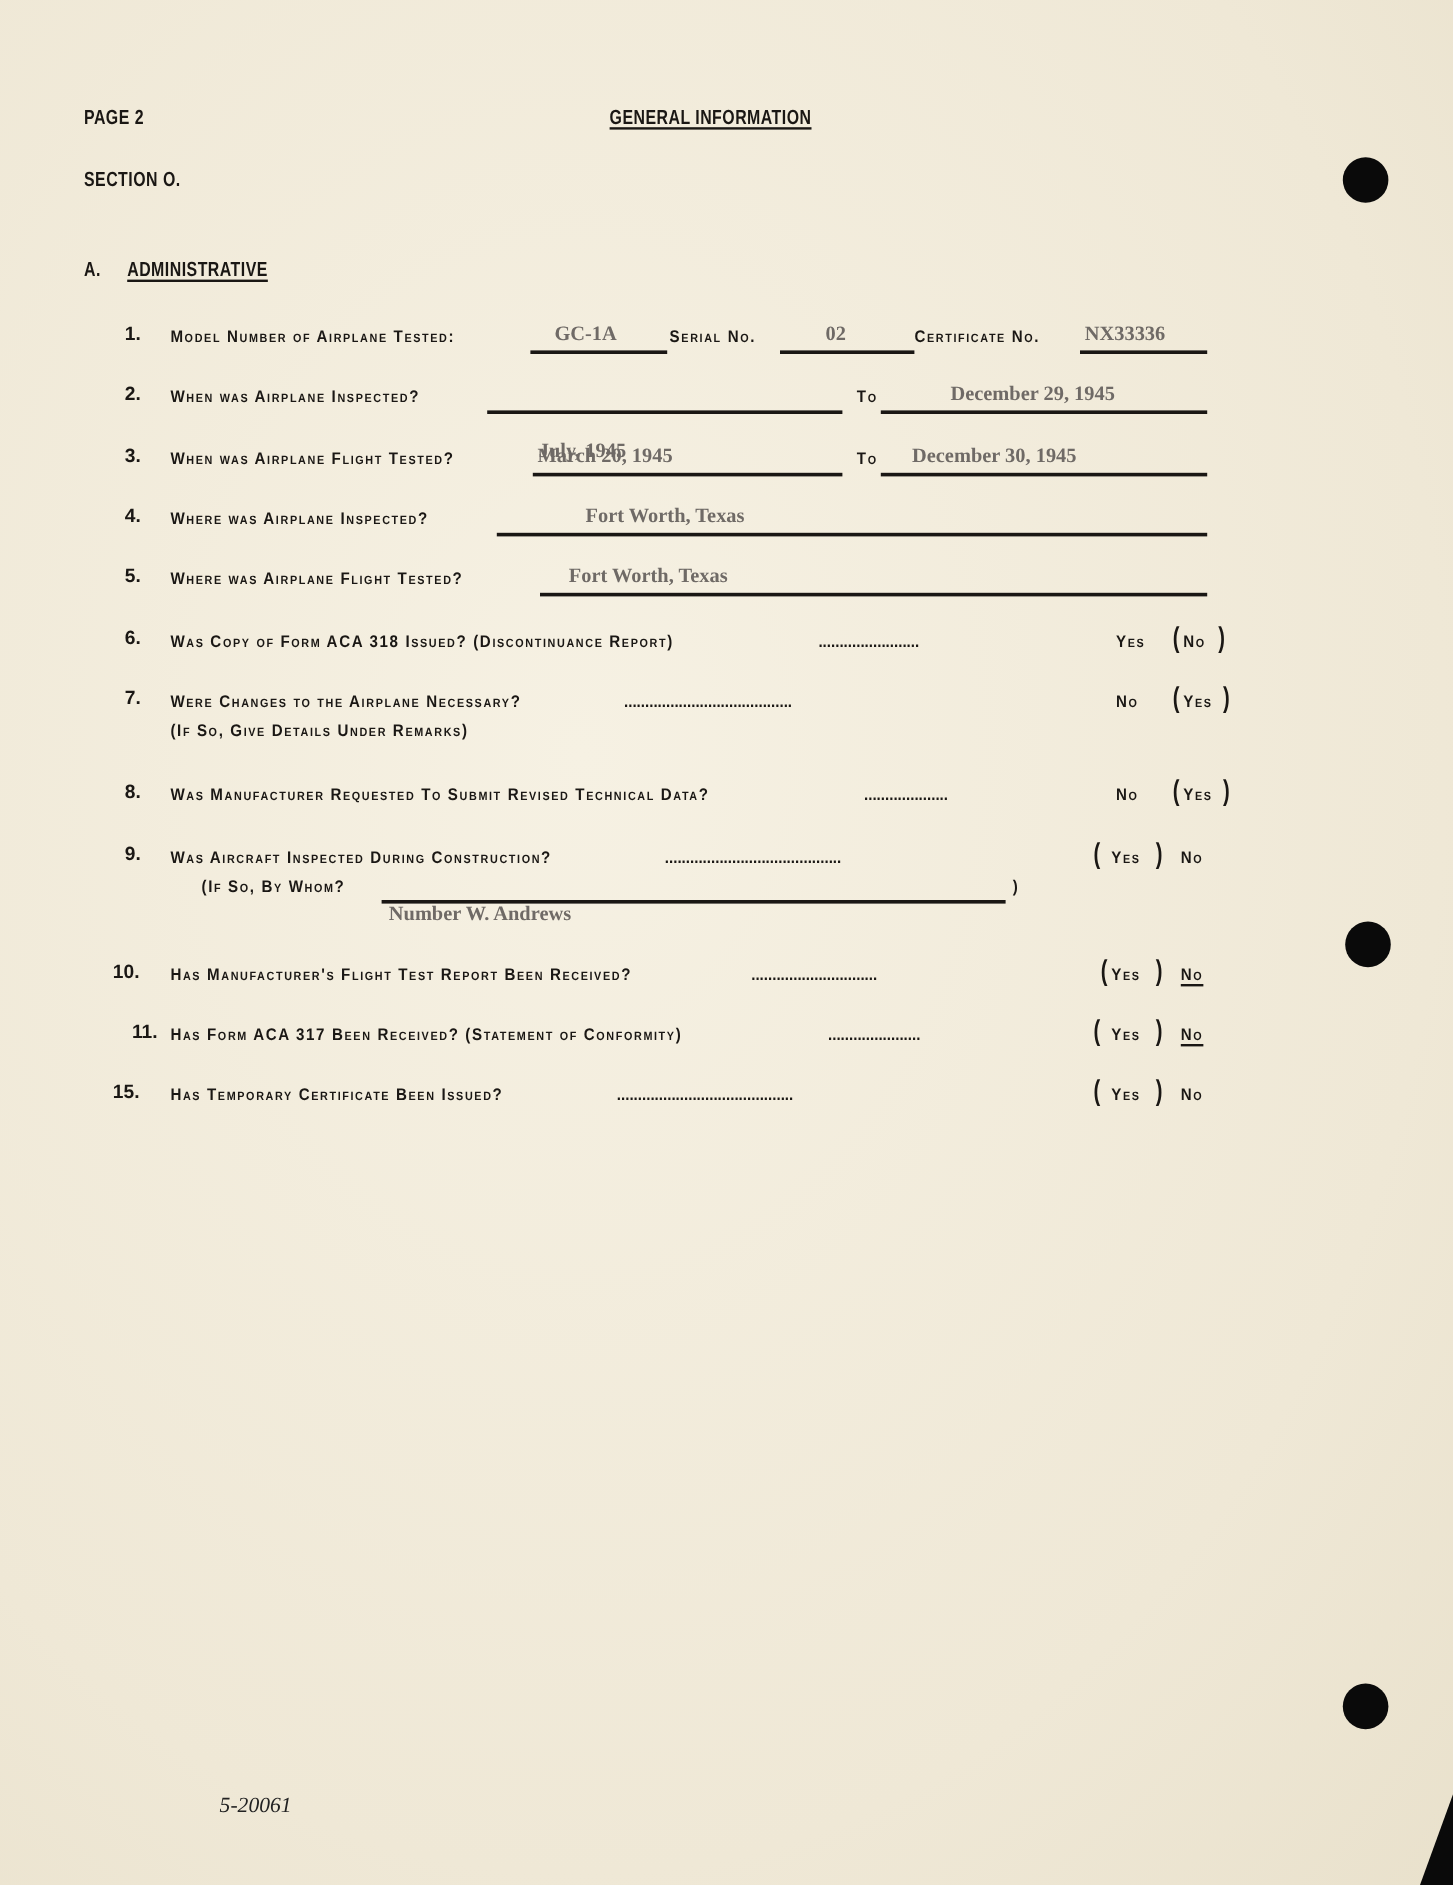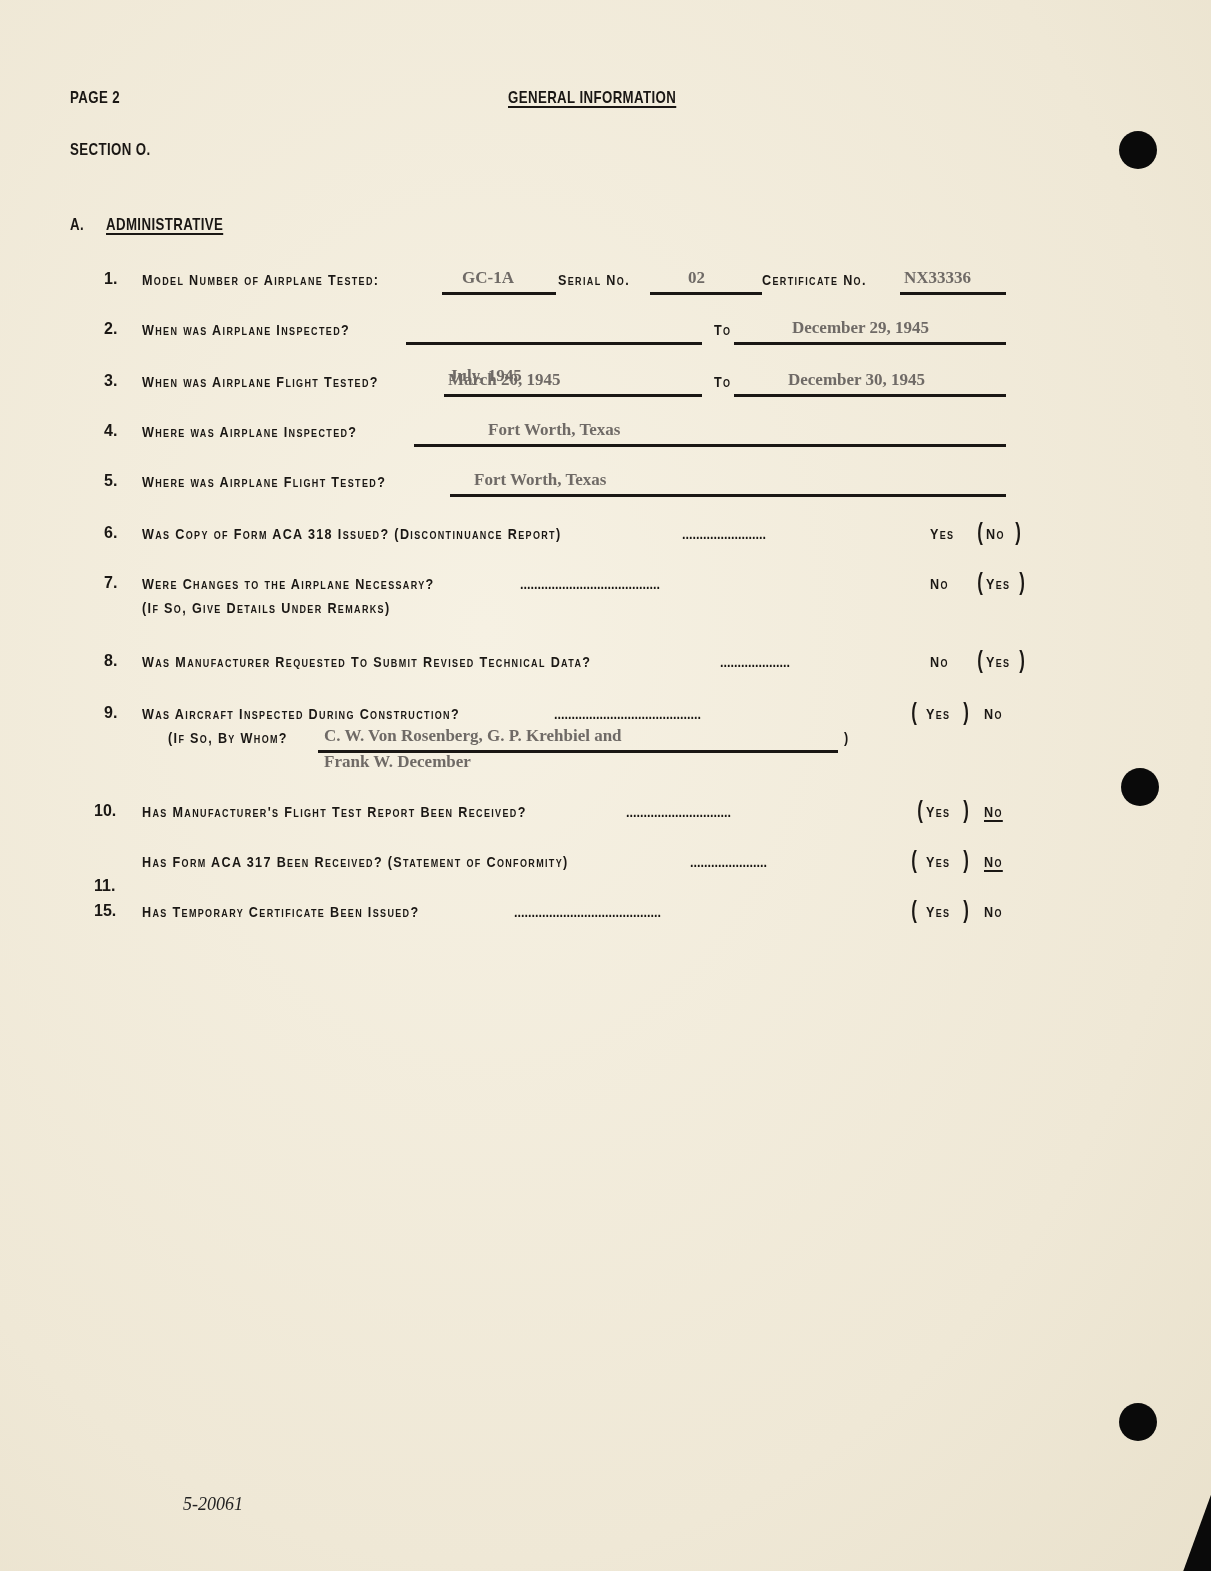--- a/index.html
+++ b/index.html
@@ -64,21 +64,21 @@
   <span class="abs typed" style="left:688px; top:0px;">December 29, 1945</span>
   <div class="uline" style="left:630px; top:24px; width:272px;"></div>
 </div>
 
 <div class="abs" style="left:104px; top:370px; width:920px; height:30px;">
   <span class="abs num" style="left:0; top:2px;">3.</span>
   <span class="abs q" style="left:38px; top:4px;">When was Airplane Flight Tested?</span>
   <span class="abs typed" style="left:344px; top:0px;">March 20, 1945</span>
   <div class="uline" style="left:340px; top:24px; width:258px;"></div>
   <span class="abs q" style="left:610px; top:4px;">To</span>
-  <span class="abs typed" style="left:684px; top:0px;text-align:right;">December 30, 1945</span>
+  <span class="abs typed" style="left:656px; top:0px;text-align:right;">December 30, 1945</span>
   <div class="uline" style="left:630px; top:24px; width:272px;"></div>
 </div>
 
 <div class="abs" style="left:104px; top:420px; width:920px; height:30px;">
   <span class="abs num" style="left:0; top:2px;">4.</span>
   <span class="abs q" style="left:38px; top:4px;">Where was Airplane Inspected?</span>
   <span class="abs typed" style="left:384px; top:0px;">Fort Worth, Texas</span>
   <div class="uline" style="left:310px; top:24px; width:592px;"></div>
 </div>
 
@@ -125,38 +125,37 @@
   <span class="abs q" style="left:38px; top:4px;">Was Aircraft Inspected During Construction?</span>
   <span class="abs q dots" style="left:450px; top:4px;">..........................................</span>
   <span class="abs paren" style="left:806px; top:-4px;">(</span>
   <span class="abs q" style="left:822px; top:4px;">Yes</span>
   <span class="abs paren" style="left:858px; top:-4px;">)</span>
   <span class="abs q" style="left:880px; top:4px;">No</span>
 </div>
 
 <div class="abs" style="left:168px; top:726px; width:720px; height:50px;">
   <span class="abs q" style="left:0; top:4px;">(If So, By Whom?</span>
-  <span class="abs typed" style="left:156px; top:0px;">C. W. Von Rosenberg, G. P. Krehbiel and</span>
   <div class="uline" style="left:150px; top:24px; width:520px;"></div>
   <span class="abs q" style="left:676px; top:4px;">)</span>
-  <span class="abs typed" style="left:156px; top:26px;">Frank W. December</span>
+  <span class="abs typed" style="left:156px; top:26px;">Number W. Andrews</span>
 </div>
 
 <div class="abs" style="left:94px; top:800px; width:940px; height:30px;">
   <span class="abs num" style="left:0; top:2px;">10.</span>
   <span class="abs q" style="left:48px; top:4px;">Has Manufacturer's Flight Test Report Been Received?</span>
   <span class="abs q dots" style="left:532px; top:4px;">..............................</span>
   <span class="abs paren" style="left:822px; top:-4px;">(</span>
   <span class="abs q" style="left:832px; top:4px;">Yes</span>
   <span class="abs paren" style="left:868px; top:-4px;">)</span>
   <span class="abs q underlined" style="left:890px; top:4px;">No</span>
 </div>
 
 <div class="abs" style="left:94px; top:850px; width:940px; height:30px;">
-  <span class="abs num" style="left:0; top:2px;margin-top:25px;">11.</span>
+  <span class="abs num" style="left:16px; top:2px;">11.</span>
   <span class="abs q" style="left:48px; top:4px;">Has Form ACA 317 Been Received? (Statement of Conformity)</span>
   <span class="abs q dots" style="left:596px; top:4px;">......................</span>
   <span class="abs paren" style="left:816px; top:-4px;">(</span>
   <span class="abs q" style="left:832px; top:4px;">Yes</span>
   <span class="abs paren" style="left:868px; top:-4px;">)</span>
   <span class="abs q underlined" style="left:890px; top:4px;">No</span>
 </div>
 
 <div class="abs" style="left:94px; top:900px; width:940px; height:30px;">
   <span class="abs num" style="left:0; top:2px;">15.</span>

